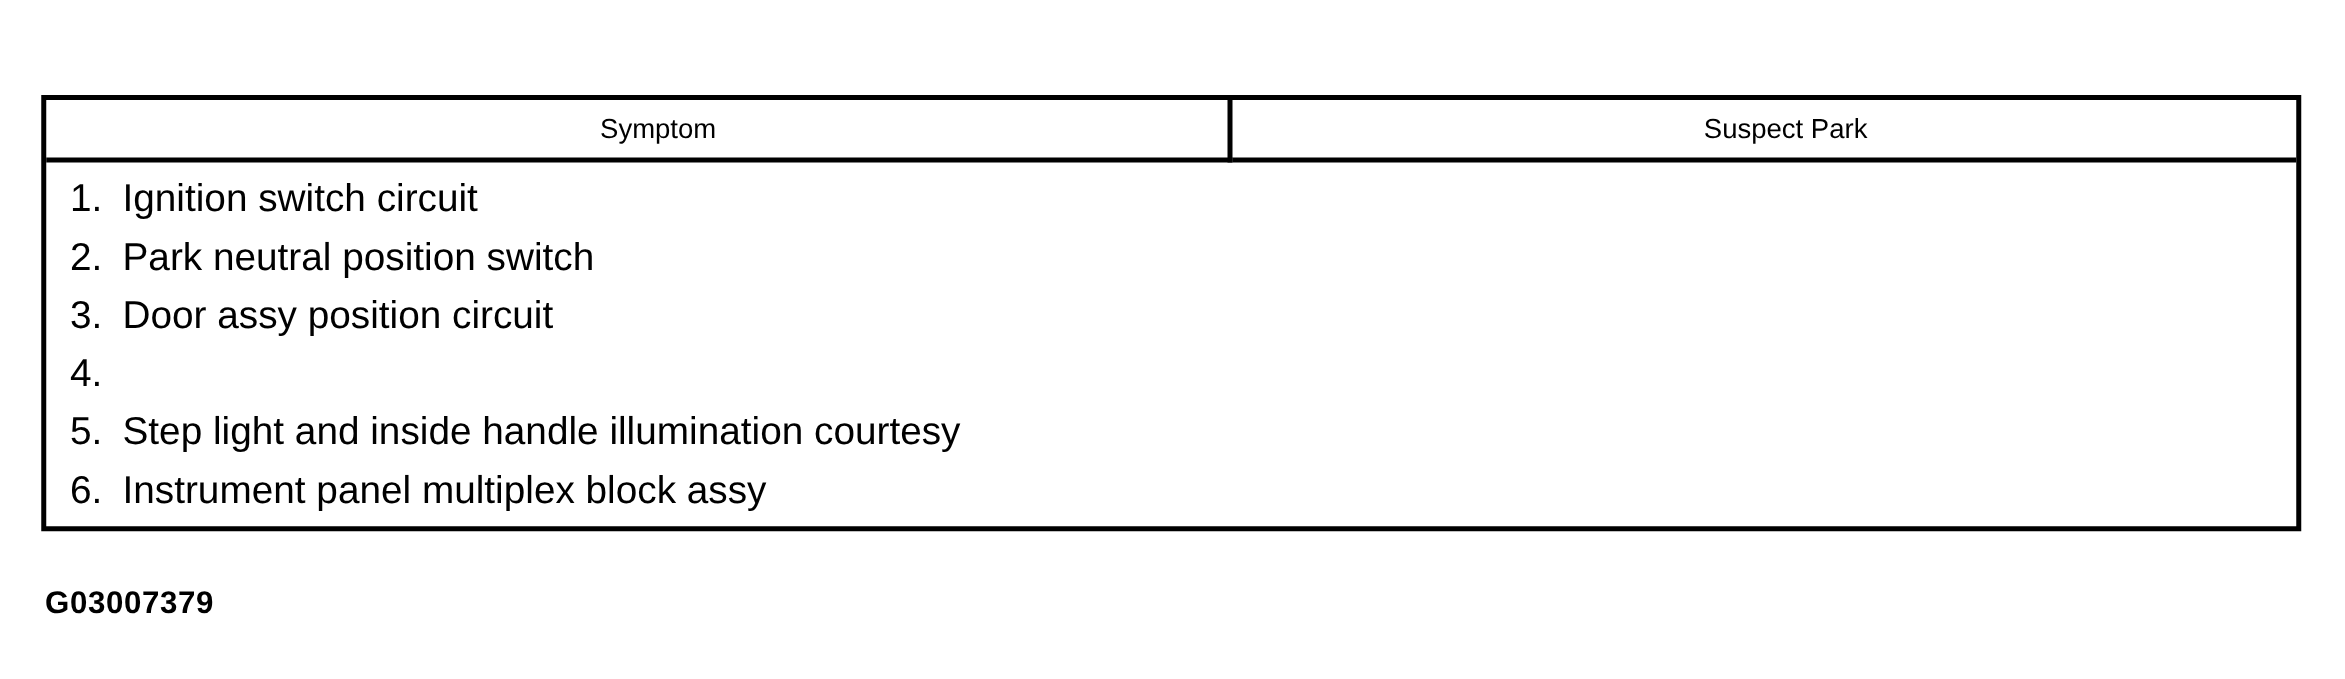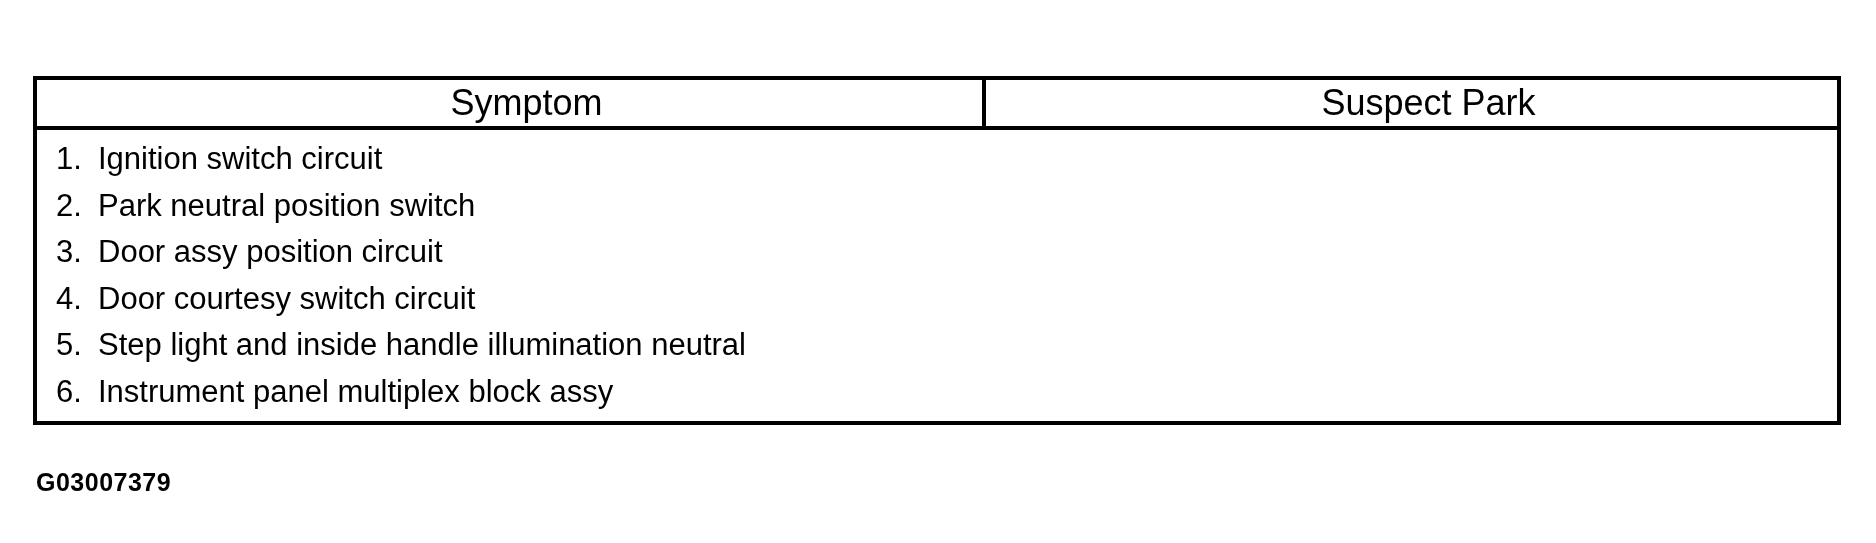--- a/index.html
+++ b/index.html
@@ -29,21 +29,21 @@
     grid-template-columns: 949px 1fr;
     grid-template-rows: 50px 1fr;
     background: #ffffff;
   }
   .th, .td { box-sizing: border-box; }
   .th {
     border-bottom: 4px solid #000000;
     display: flex;
     align-items: center;
     justify-content: center;
-    font-size: 36px;
+    font-size: 22px;
     line-height: 1;
     white-space: nowrap;
     padding-left: 34px;
   }
   .col-left { border-right: 4px solid #000000; }
   .td-left {
     display: flex;
     align-items: center;
     padding: 0 10px 0 9px;
     font-size: 31px;
@@ -96,26 +96,25 @@
         <span class="sa-label">Park neutral position switch</span>
       </div>
 
       <div class="sa-item">
         <span class="sa-num">3.</span>
         <span class="sa-label">Door assy position circuit</span>
       </div>
 
       <div class="sa-item">
         <span class="sa-num">4.</span>
-        <span class="sa-label">Door courtesy switch circuit</span>
       </div>
 
       <div class="sa-item">
         <span class="sa-num">5.</span>
-        <span class="sa-label">Step light and inside handle illumination neutral</span>
+        <span class="sa-label">Step light and inside handle illumination courtesy</span>
       </div>
 
       <div class="sa-item">
         <span class="sa-num">6.</span>
         <span class="sa-label">Instrument panel multiplex block assy</span>
       </div>
 
     </div>
   </div>
 

